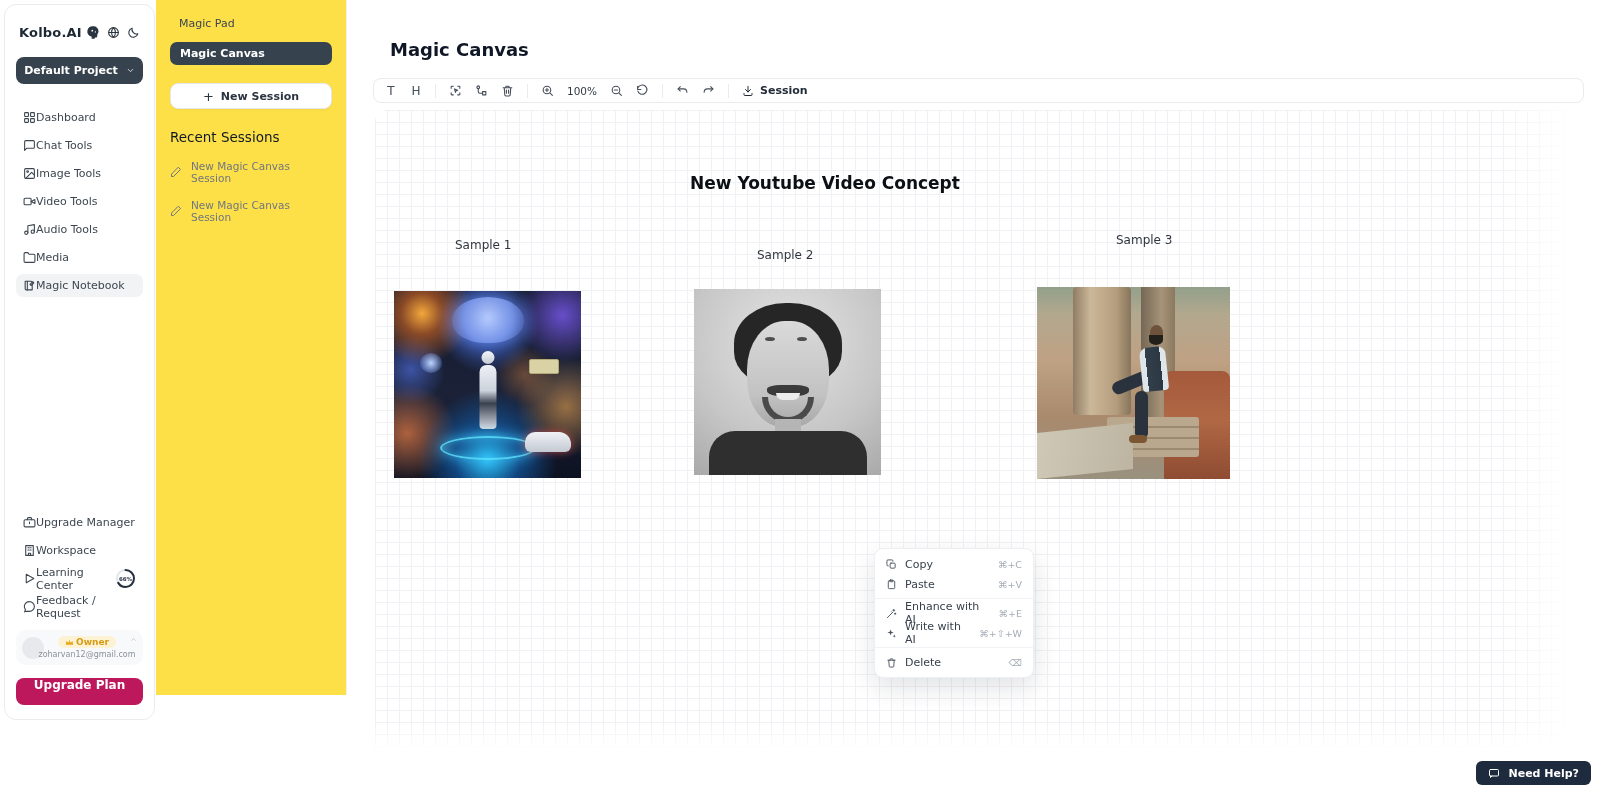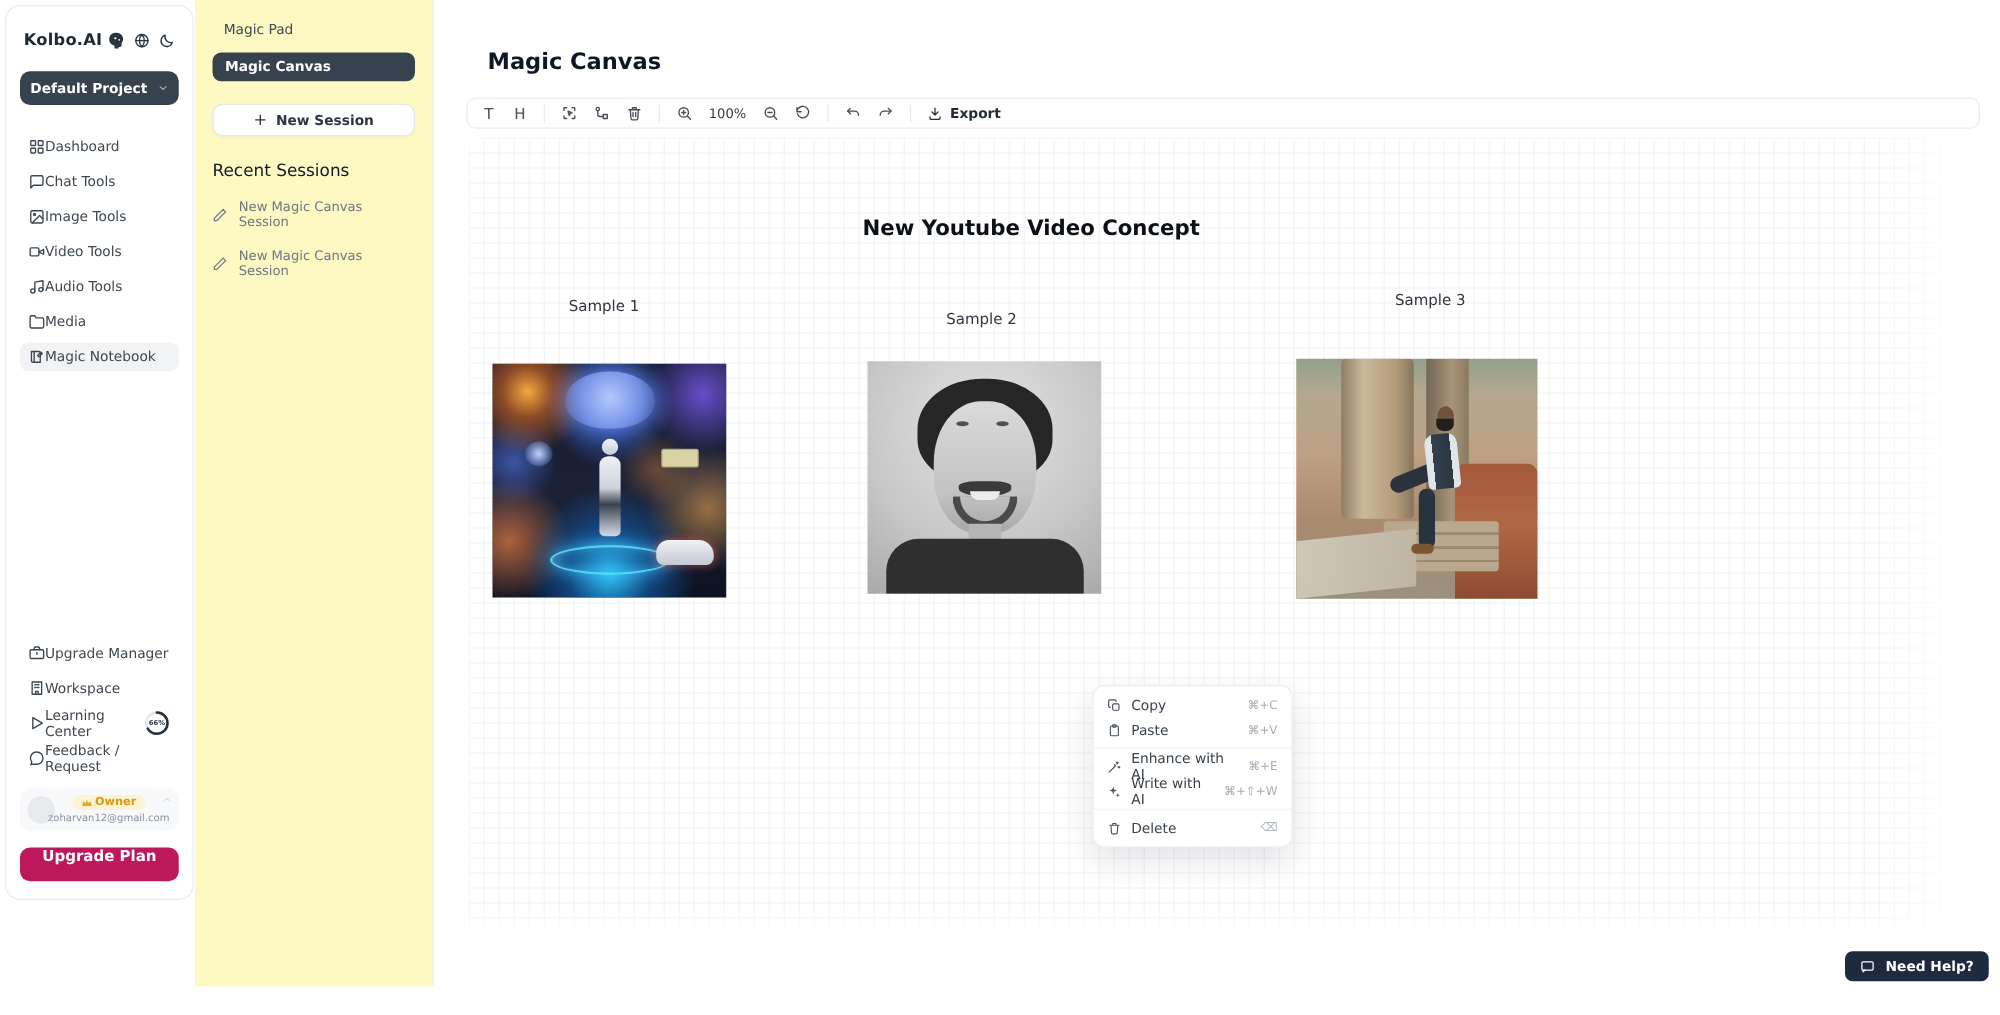--- a/index.html
+++ b/index.html
@@ -35,21 +35,21 @@
   .user-info { display:flex; flex-direction:column; align-items:center; gap:2px; flex:1; min-width:0; }
   .owner-badge { display:flex; gap:2px; background:#fdf3d4; border-radius:8px;
     padding:1px 7px; font-size:9px; font-weight:800; color:#d79a14; }
   .owner-badge .icon { color:#e6a817; }
   .user-email { font-size:8px; color:#8a919b; white-space:nowrap; }
   .user-chevron { color:#a7adb6; align-self:flex-start; }
   .upgrade-btn { margin-top:13px; height:27px; background:#be185d; border-radius:8px; color:#fff;
     display:flex; justify-content:center; font-size:12px; font-weight:700; cursor:pointer; }
 
   
-  .sessions { position:absolute; left:156px; top:0; width:191px; height:789px; background:#fef9c3;
+  .sessions { position:absolute; left:156px; top:0; width:191px; height:695px; background:#fde047;
     border-right:1px solid #eef0f3; padding:14px 14px; }
   .pad-item { font-size:11px; color:#3d4650; padding:3px 9px 12px; cursor:pointer; }
   .canvas-pill { height:23px; background:#36424d; border-radius:7px; color:#fff; font-size:11px; font-weight:700;
     display:flex; align-items:center; padding:0 10px; cursor:pointer; }
   .new-session { margin-top:18px; height:26px; background:#fff; border:1px solid #e4e7eb; border-radius:8px;
     box-shadow:0 1px 2px rgba(20,30,50,.04); display:flex; align-items:center; justify-content:center; gap:7px;
     font-size:11px; font-weight:700; color:#2b3440; cursor:pointer; }
   .plus { font-size:13px; font-weight:400; }
   .recent-h { margin-top:20px; font-size:13.5px; font-weight:400; color:#101827; }
   .session-item { margin-top:15px; display:flex; align-items:center; gap:9px; font-size:10.5px; color:#707680; cursor:pointer; }
@@ -425,21 +425,21 @@
       </svg>
     </span>
     <span class="tb-div"></span>
     <span class="export-btn">
       <span class="icon">
         <svg class="svgi" width="12" height="12" viewBox="0 0 24 24" stroke-width="1.8">
           <path d="M12 3v11M7 9l5 5 5-5"></path>
             <path d="M4 17v2a2 2 0 0 0 2 2h12a2 2 0 0 0 2-2v-2"></path>
         </svg>
       </span>
-      <span>Export</span>
+      <span>Session</span>
     </span>
   </div>
 
   <div class="canvas">
     <div class="canvas-heading">New Youtube Video Concept</div>
 
     <div class="sample-label" style="left:80px; top:128px;">Sample 1</div>
     <div class="sample-img art-ai" style="left:19px; top:181px; width:187px; height:187px;">
       <div class="ai-brain"></div>
       <div class="ai-heart"></div>

